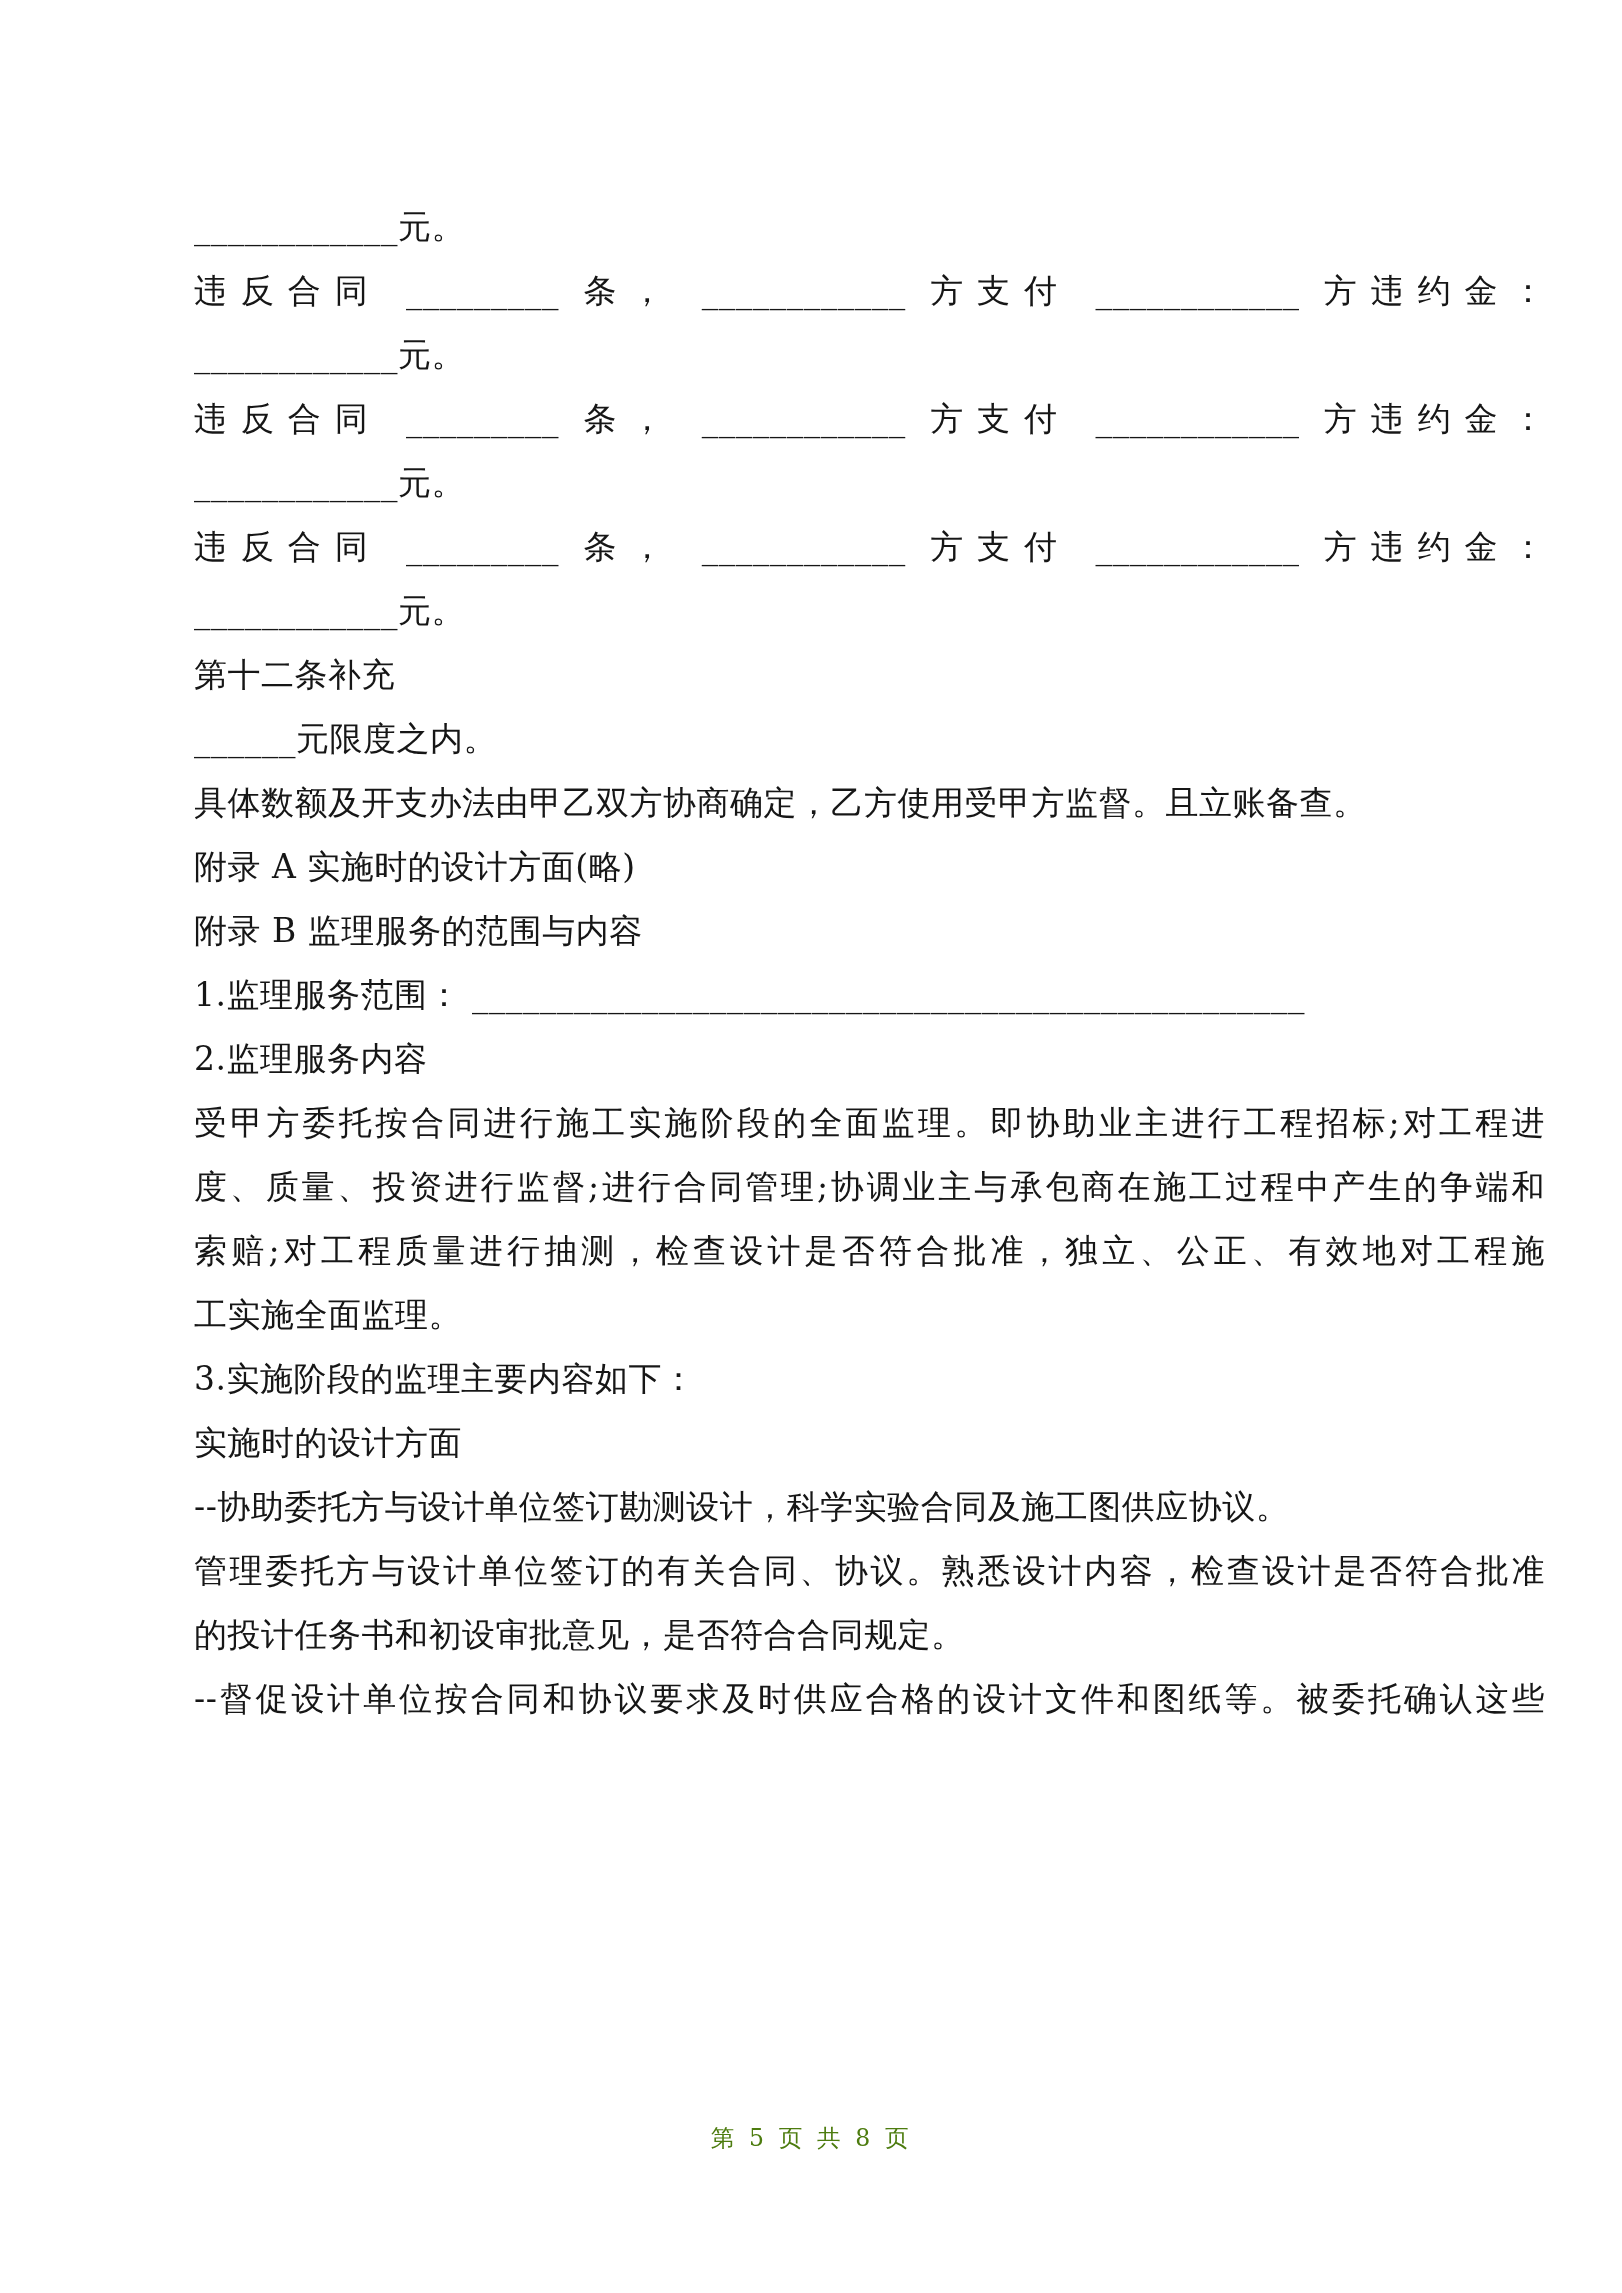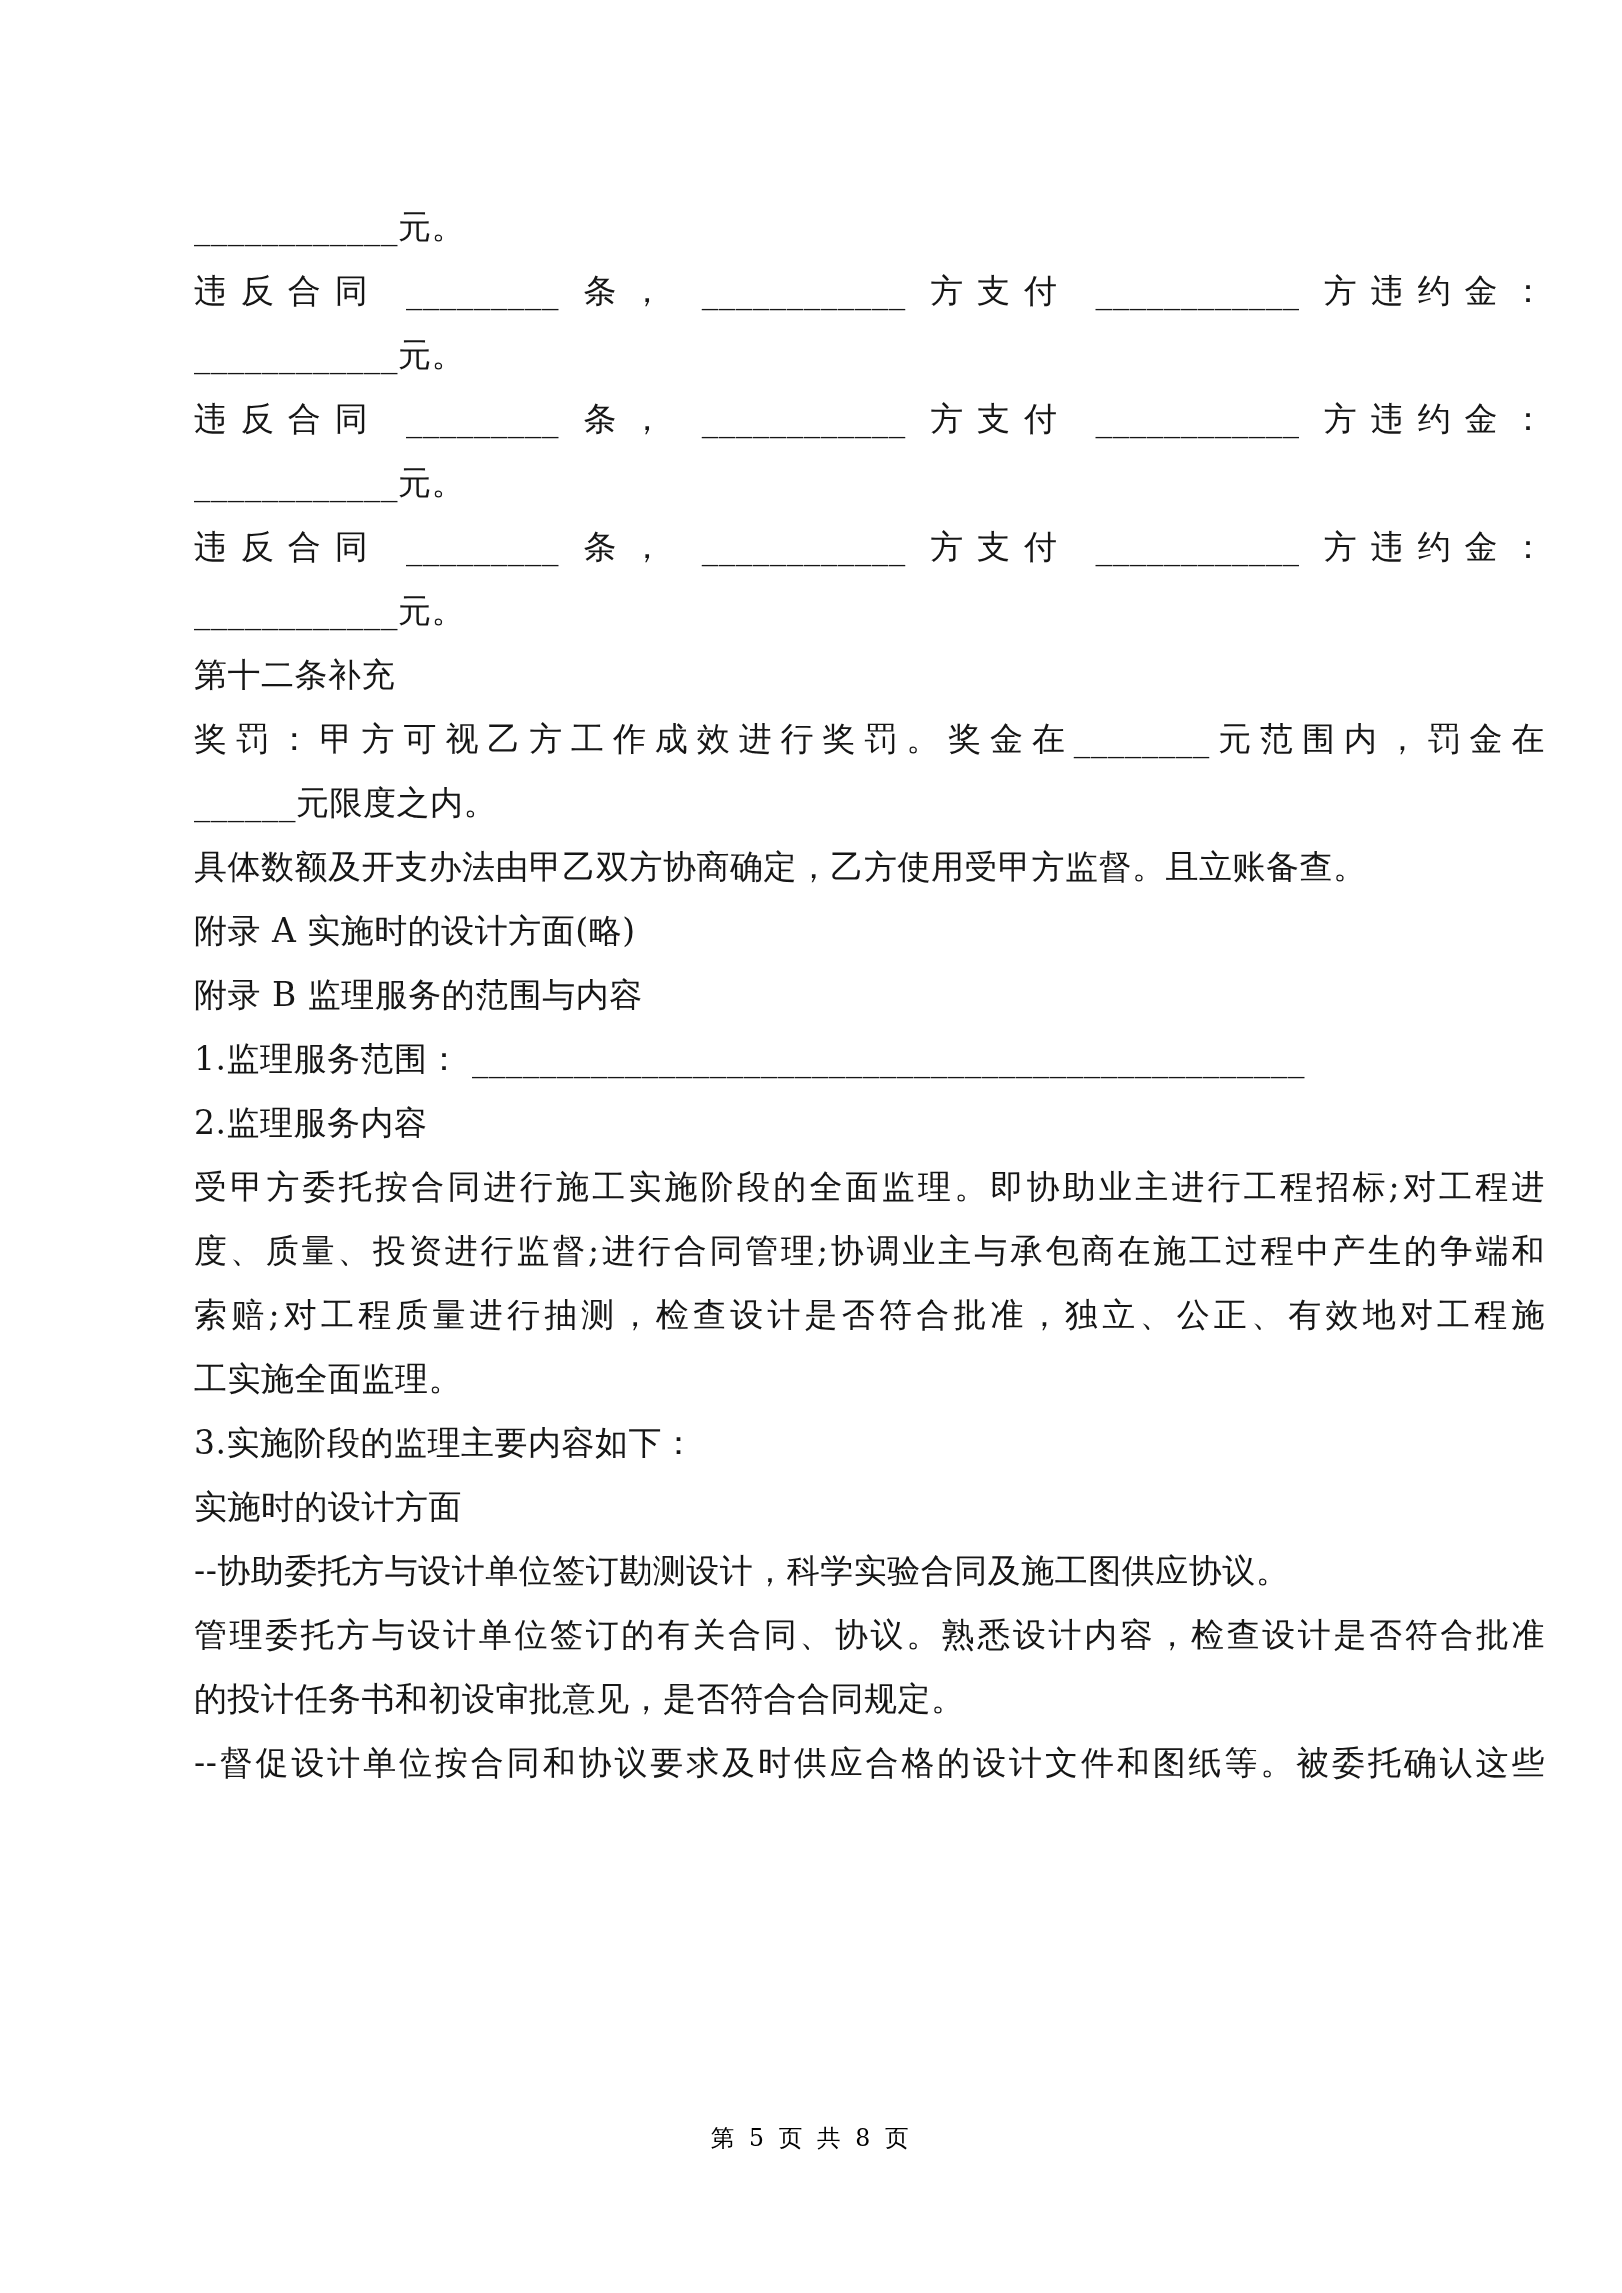--- a/index.html
+++ b/index.html
@@ -33,37 +33,36 @@
   }
   .footer {
     position: absolute;
     left: 0;
     right: 0;
     top: 2120px;
     text-align: center;
     font-size: 23.6px;
     line-height: 36px;
     letter-spacing: 3.6px;
-    color: #000000;
+    color: #4d7c0f;
   }
 </style>
 </head>
 <body>
 
 <div class="page">
   <div>
     <div class="ln">____________元。</div>
     <div class="ln jl">违反合同 _________ 条， ____________ 方支付 ____________ 方违约金：</div>
     <div class="ln">____________元。</div>
     <div class="ln jl">违反合同 _________ 条， ____________ 方支付 ____________ 方违约金：</div>
     <div class="ln">____________元。</div>
     <div class="ln jl">违反合同 _________ 条， ____________ 方支付 ____________ 方违约金：</div>
     <div class="ln">____________元。</div>
     <div class="ln">第十二条补充</div>
-    <div class="ln jl">奖罚：甲方可视乙方工作成效进行奖罚。奖金在________元范围内，罚金在</div>
     <div class="ln">______元限度之内。</div>
     <div class="ln">具体数额及开支办法由甲乙双方协商确定，乙方使用受甲方监督。且立账备查。</div>
     <div class="ln">附录 A 实施时的设计方面(略)</div>
     <div class="ln">附录 B 监理服务的范围与内容</div>
     <div class="ln">1.监理服务范围： _________________________________________________</div>
     <div class="ln">2.监理服务内容</div>
     <div class="ln jl">受甲方委托按合同进行施工实施阶段的全面监理。即协助业主进行工程招标;对工程进</div>
     <div class="ln jl">度、质量、投资进行监督;进行合同管理;协调业主与承包商在施工过程中产生的争端和</div>
     <div class="ln jl">索赔;对工程质量进行抽测，检查设计是否符合批准，独立、公正、有效地对工程施</div>
     <div class="ln">工实施全面监理。</div>

